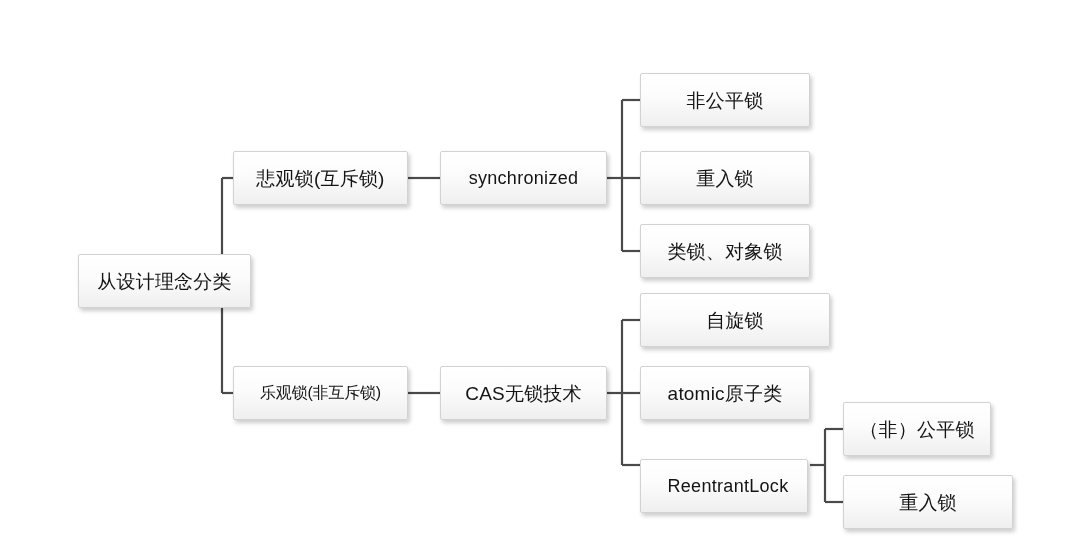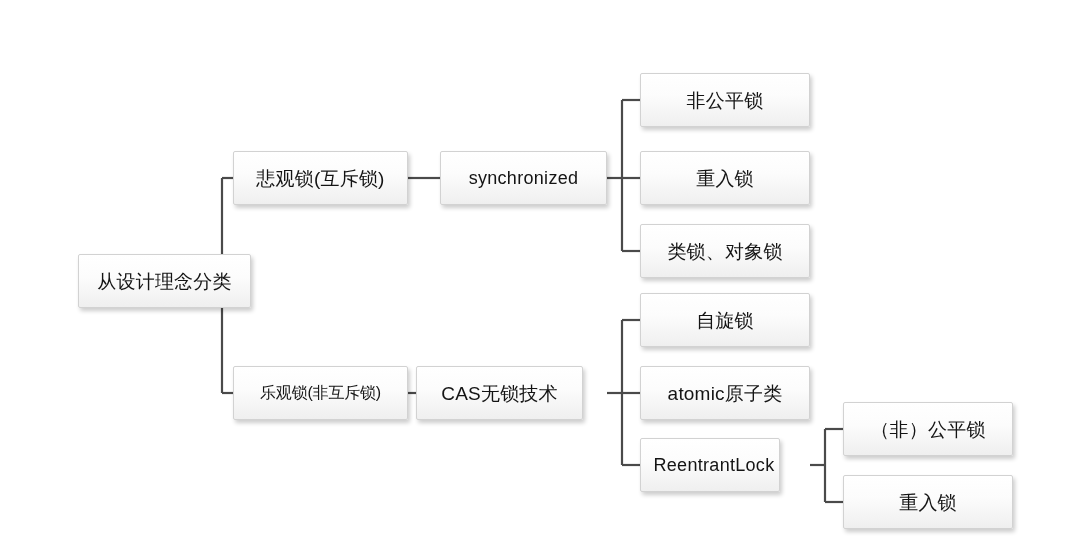--- a/index.html
+++ b/index.html
@@ -94,26 +94,26 @@
 
     </g>
   </svg>
 
   <div class="node" style="left:35px; top:254px; width:173px; height:54px;margin-left:43px;">从设计理念分类</div>
 
   <div class="node" style="left:233px; top:151px; width:175px; height:54px;">悲观锁(互斥锁)</div>
   <div class="node tight" style="left:233px; top:366px; width:175px; height:54px;">乐观锁(非互斥锁)</div>
 
   <div class="node latin" style="left:440px; top:151px; width:167px; height:54px;">synchronized</div>
-  <div class="node" style="left:416px; top:366px; width:167px; height:54px;">CAS无锁技术</div>
+  <div class="node" style="left:440px; top:366px; width:167px; height:54px;">CAS无锁技术</div>
 
   <div class="node" style="left:640px; top:73px; width:170px; height:54px;">非公平锁</div>
   <div class="node" style="left:640px; top:151px; width:170px; height:54px;">重入锁</div>
   <div class="node" style="left:640px; top:224px; width:170px; height:54px;font-family:Liberation Serif, serif;">类锁、对象锁</div>
 
-  <div class="node" style="left:640px; top:293px; width:170px; height:54px;">自旋锁</div>
+  <div class="node" style="left:640px; top:293px; width:190px; height:54px;">自旋锁</div>
   <div class="node" style="left:640px; top:366px; width:170px; height:54px;text-align:right;">atomic原子类</div>
-  <div class="node latin" style="left:640px; top:438px; width:140px; height:54px;padding-left:8px;">ReentrantLock</div>
+  <div class="node latin" style="left:640px; top:459px; width:168px; height:54px;padding-left:8px;">ReentrantLock</div>
 
-  <div class="node" style="left:843px; top:402px; width:170px; height:54px;">（非）公平锁</div>
+  <div class="node" style="left:843px; top:402px; width:148px; height:54px;">（非）公平锁</div>
   <div class="node" style="left:843px; top:475px; width:170px; height:54px;">重入锁</div>
 
 </div>
 
 </body></html>

